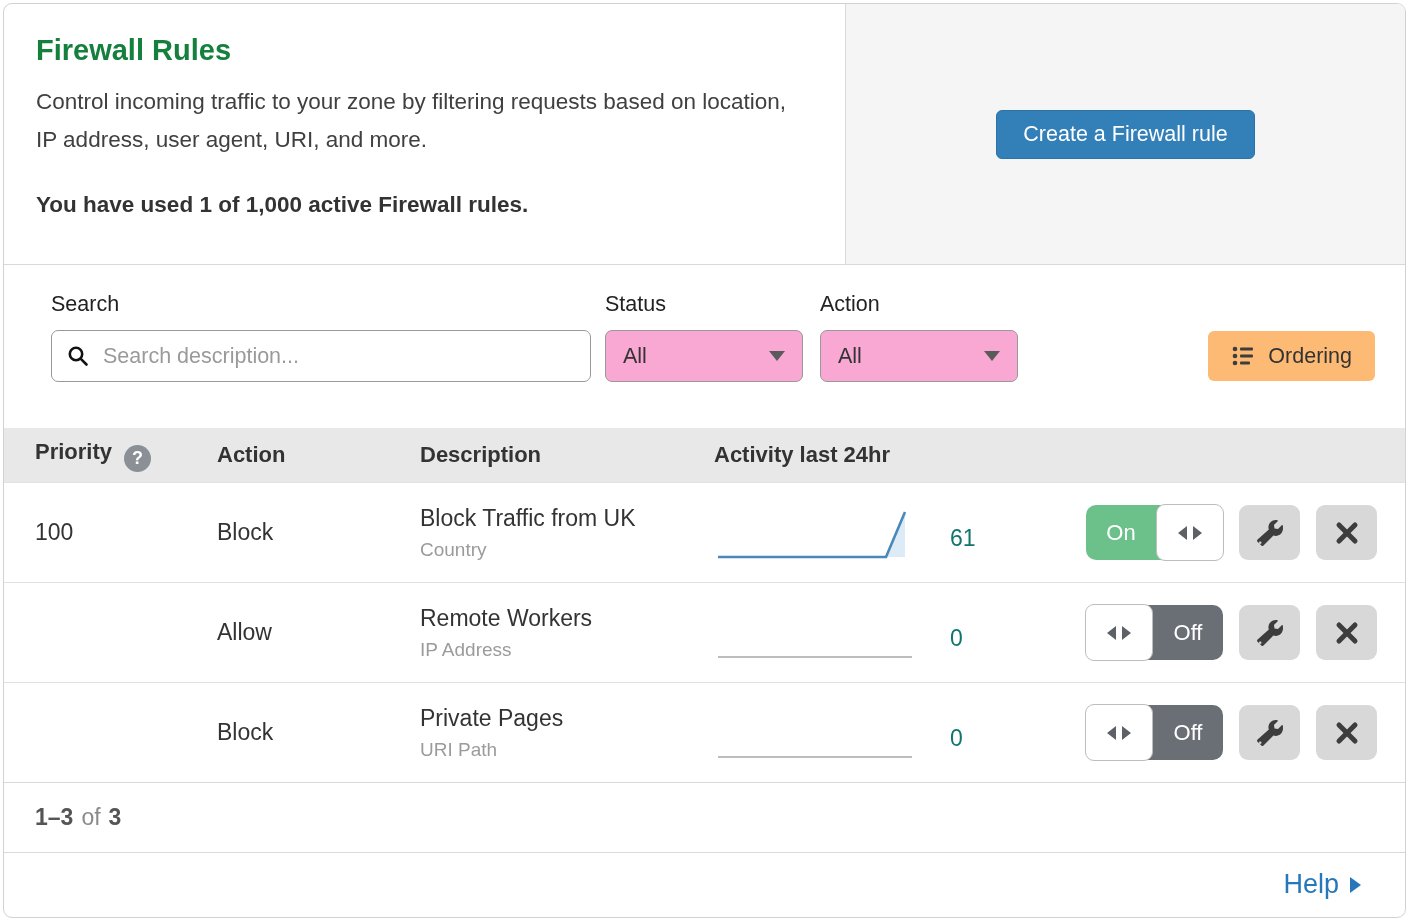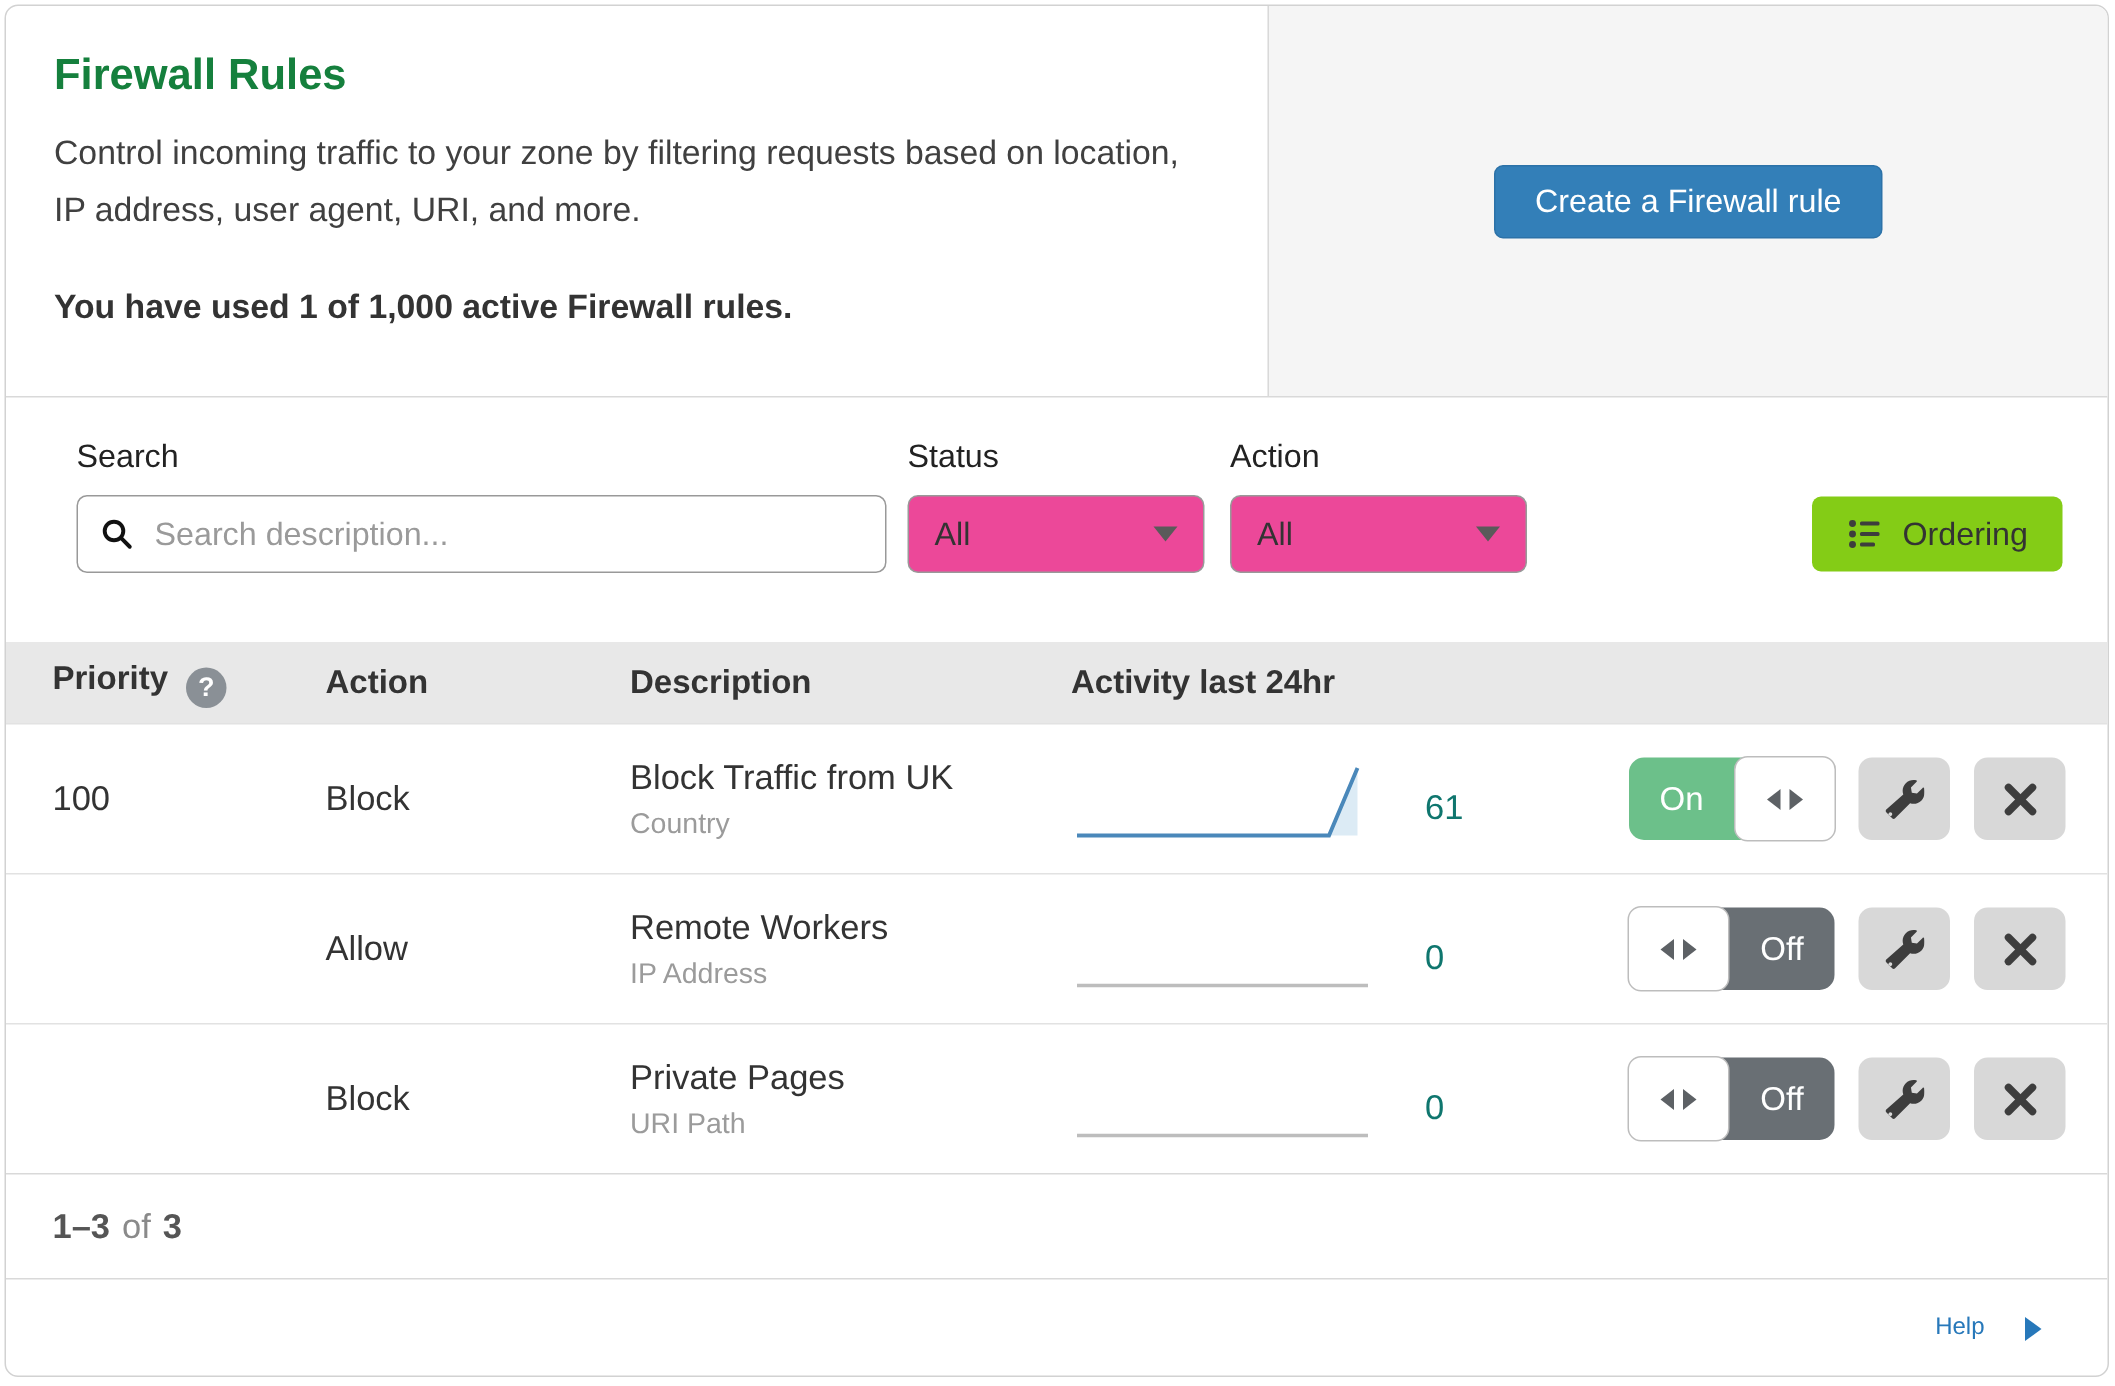--- a/index.html
+++ b/index.html
@@ -24,26 +24,26 @@
   .filter-group { display:flex; flex-direction:column;margin-left:17px; }
   .filter-label { font-size:21.5px; color:#222; margin-bottom:13px; }
   .search-box { width:540px; height:52px; border:1px solid #999; border-radius:7px;
     display:flex; align-items:center; padding:0 14px; background:#fff; }
   .search-box svg { flex-shrink:0; }
   .search-box input { border:none; outline:none; flex:1; margin-left:11px;
     font-size:21.5px; color:#333; font-family:inherit; background:transparent; }
   .search-box input::placeholder { color:#9a9a9a; }
   .select-box { width:198px; height:52px; border:1px solid #999; border-radius:7px;
     display:flex; align-items:center; justify-content:space-between; padding:0 17px;
-    font-size:21.5px; color:#333; background:#ec4899; cursor:pointer; }
+    font-size:21.5px; color:#333; background:#f9a8d4; cursor:pointer; }
   .caret { width:0; height:0; border-left:8px solid transparent;
     border-right:8px solid transparent; border-top:10px solid #5a5a5a; }
   .gap1 { margin-left:14px; } .gap2 { margin-left:17px; }
   .ordering-btn { margin-left:auto; margin-top:39px; height:50px; padding:0 23px;
-    background:#84cc16; border:none; border-radius:6px; font-size:21.5px; color:#333;
+    background:#fdba74; border:none; border-radius:6px; font-size:21.5px; color:#333;
     display:flex; align-items:center; gap:13px; cursor:pointer; font-family:inherit; }
 
   
   .thead, .trow { display:grid; grid-template-columns:182px 203px 294px 365px 1fr; }
   .thead { background:#e8e8e8; height:54px; align-items:center;
     font-size:22px; font-weight:bold; color:#333; }
   .thead > div, .trow > div { padding-left:31px; }
   .q-circle { display:inline-flex; width:27px; height:27px; border-radius:50%;
     background:#8a9096; color:#fff; font-size:18px; font-weight:bold;
     align-items:center; justify-content:center; margin-left:12px; vertical-align:-5px; }
@@ -77,22 +77,22 @@
   .icon-btn { width:61px; height:55px; background:#d8d8d8; border:none;
     border-radius:9px; display:flex; align-items:center; justify-content:center; cursor:pointer; }
 
   
   .pagination { height:70px; border-top:1px solid #d9d9d9; display:flex;
     align-items:center; padding-left:31px; font-size:23px; color:#8a8a8a; }
   .pagination .bold { font-weight:bold; color:#555; }
   .pagination .of { margin:0 8px; }
   .footer { height:64px; border-top:1px solid #d9d9d9; display:flex;
     align-items:center; justify-content:flex-end; padding-right:44px; }
-  .help-link { color:#2778ba; font-size:16px; text-decoration:none;
-    display:flex; align-items:flex-end; gap:27px; cursor:pointer; }
+  .help-link { color:#2778ba; font-size:27px; text-decoration:none;
+    display:flex; align-items:center; gap:11px; cursor:pointer; }
   .help-arrow { width:0; height:0; border-top:8px solid transparent;
     border-bottom:8px solid transparent; border-left:11px solid #2778ba; }
 </style>
 </head>
 <body>
 
 <div class="card">
 
   <div class="header">
     <div class="header-left">

